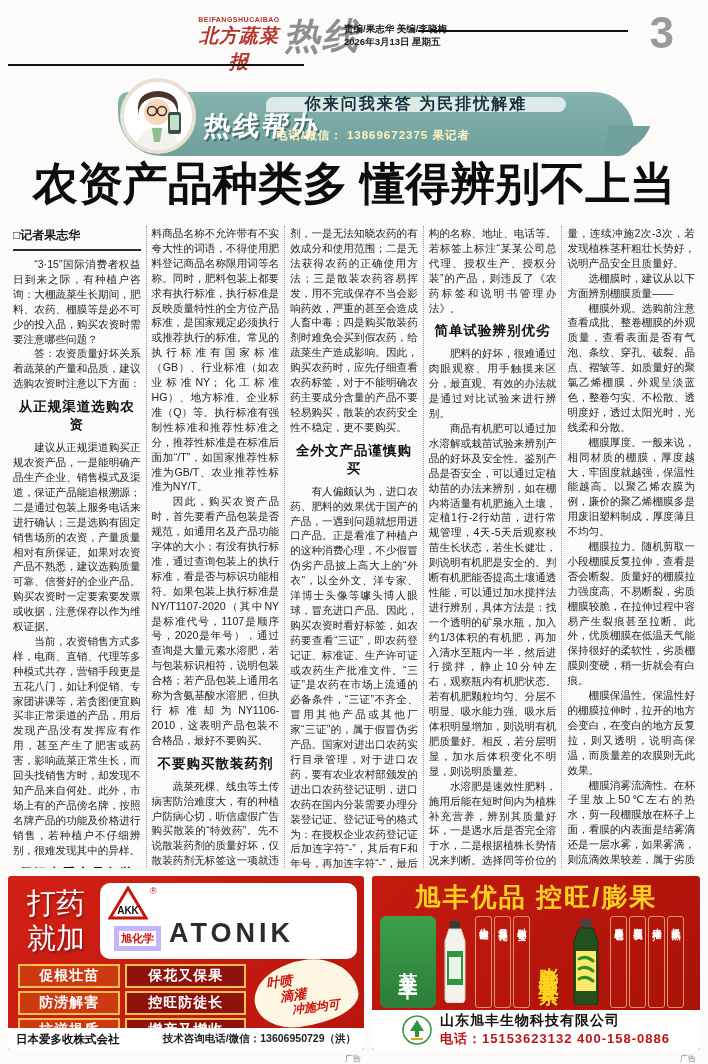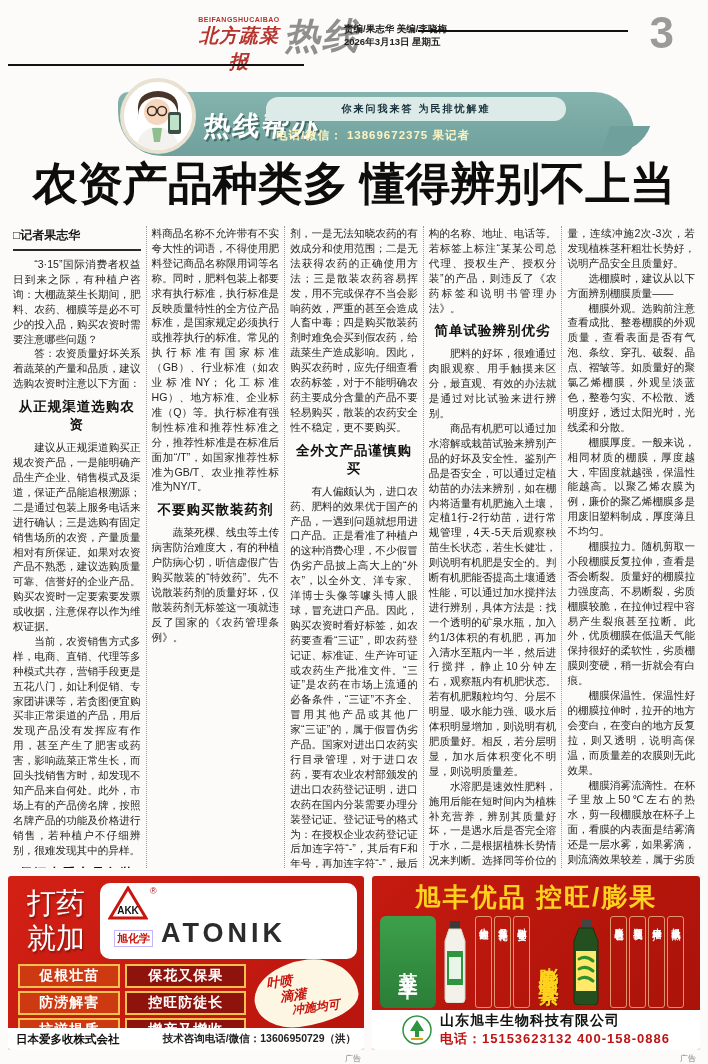--- a/index.html
+++ b/index.html
@@ -23,22 +23,22 @@
 
   
   .banner { position:absolute; left:118px; top:92px; width:516px; height:64px;
     background:linear-gradient(180deg,#85b3ae,#6fa09b); border-radius:10px 40px 16px 44px; }
   .banner-tail { position:absolute; right:-12px; bottom:4px; width:40px; height:26px;
     background:#6fa09b; border-radius:0 0 40px 6px; transform:skewX(-18deg); }
   .avatar-wrap { position:absolute; left:2px; top:-14px; width:76px; height:76px; border-radius:50%;
     background:#fff; border:4px solid #e9e1d2; overflow:hidden; }
   .banner-title { position:absolute; left:86px; top:16px; font-size:27px; font-weight:900; color:#fff;
     transform:skewX(-8deg); letter-spacing:2px; text-shadow:2px 2px 0 rgba(40,80,76,.65); }
-  .banner-slogan { position:absolute; left:148px; top:5px; width:300px; height:24px; background:#dcebe8;
-    border-radius:12px 12px 12px 2px; color:#17303a; font-weight:800; font-size:10px;
+  .banner-slogan { position:absolute; left:148px; top:5px; width:300px; height:15px; background:#dcebe8;
+    border-radius:12px 12px 12px 2px; color:#17303a; font-weight:800; font-size:16px;
     display:flex; align-items:center; justify-content:center; letter-spacing:2px; }
   .banner-contact { position:absolute; left:158px; top:36px; font-size:11.5px; font-weight:800;
     color:#fdf4c3; letter-spacing:1px; }
 
   
   .headline { position:absolute; left:0; top:154px; width:708px; text-align:center;
     font-size:45px; font-weight:900; color:#0d0d0d; letter-spacing:0px; white-space:nowrap; }
 
   
   .body-cols { position:absolute; left:8px; top:226px; width:692px; height:642px;
@@ -54,21 +54,21 @@
   .ads { position:absolute; left:8px; top:876px; width:692px; height:174px; display:flex; gap:8px; }
 
   
   .ad-left { position:relative; width:356px; height:174px; background:linear-gradient(135deg,#d32015,#b8150d); overflow:hidden; border-radius:3px; }
   .adl-slogan { position:absolute; left:8px; top:10px; width:80px; text-align:center; color:#fff; font-weight:400; font-size:29px; line-height:35px; text-shadow:1px 2px 2px rgba(0,0,0,.35); }
   .brandbox { position:absolute; left:92px; top:7px; right:7px; height:76px; background:#fff; border-radius:10px; padding:3px 8px 2px 8px; }
   .brand-row1 { display:flex; align-items:center; gap:6px; }
   .regmark { font-size:9px; color:#c01515; align-self:flex-start; margin-left:-4px; }
   .adl-brand { font-size:33px; font-weight:900; color:#c9150d; letter-spacing:3px; font-family:"Liberation Serif","DejaVu Serif",serif; }
   .brand-row2 { display:flex; align-items:baseline; gap:8px; margin-top:-2px; padding-left:6px; }
-  .subbrand { font-size:11px; color:#c9150d; font-weight:800; border:1px solid #c4b5fd; padding:0 2px; }
+  .subbrand { font-size:11px; color:#c9150d; font-weight:800; border:5px solid #c4b5fd; padding:0 2px; }
   .brand-latin { font-size:27px; font-weight:900; color:#2b2b2b; letter-spacing:4px; }
   .benefits { position:absolute; left:10px; top:88px; width:228px; display:grid; grid-template-columns:1fr 1.18fr; gap:3px 5px; }
   .benefit { border:2px solid #f2c24e; color:#fff; font-weight:900; font-size:14px; letter-spacing:1px;
     text-align:center; padding:1px 0; background:#cd3a12; white-space:nowrap; }
   .benefit.alt { background:#8d130c; }
   .apply-blob { position:absolute; right:6px; top:84px; width:104px; height:66px; background:#fdf6e3;
     border-radius:55% 45% 60% 40%/55% 60% 40% 45%; transform:rotate(-7deg);
     display:flex; flex-direction:column; justify-content:center; padding-left:14px; }
   .apply-blob span { color:#c9150d; font-weight:900; font-style:italic; font-size:13px; line-height:15px; }
   .apply-blob span:nth-child(2){ margin-left:12px; }
@@ -149,20 +149,21 @@
       <div class="byline">□记者果志华</div>
     <p class="para">“3·15”国际消费者权益日到来之际，有种植户咨询：大棚蔬菜生长期间，肥料、农药、棚膜等是必不可少的投入品，购买农资时需要注意哪些问题？</p>
         <p class="para">答：农资质量好坏关系着蔬菜的产量和品质，建议选购农资时注意以下方面：</p>
         <h3 class="subhead">从正规渠道选购农资</h3>
         <p class="para">建议从正规渠道购买正规农资产品，一是能明确产品生产企业、销售模式及渠道，保证产品能追根溯源；二是通过包装上服务电话来进行确认；三是选购有固定销售场所的农资，产量质量相对有所保证。如果对农资产品不熟悉，建议选购质量可靠、信誉好的企业产品。购买农资时一定要索要发票或收据，注意保存以作为维权证据。</p>
         <p class="para">当前，农资销售方式多样，电商、直销、代理等多种模式共存，营销手段更是五花八门，如让利促销、专家团讲课等，若贪图便宜购买非正常渠道的产品，用后发现产品没有发挥应有作用，甚至产生了肥害或药害，影响蔬菜正常生长，而回头找销售方时，却发现不知产品来自何处。此外，市场上有的产品傍名牌，按照名牌产品的功能及价格进行销售，若种植户不仔细辨别，很难发现其中的异样。</p>
         <h3 class="subhead">仔细查看产品包装</h3>
       </div>
     <div class="col">
         <p class="para cont">料商品名称不允许带有不实夸大性的词语，不得使用肥料登记商品名称限用词等名称。同时，肥料包装上都要求有执行标准，执行标准是反映质量特性的全方位产品标准，是国家规定必须执行或推荐执行的标准。常见的执行标准有国家标准（GB）、行业标准（如农业标准NY；化工标准HG）、地方标准、企业标准（Q）等。执行标准有强制性标准和推荐性标准之分，推荐性标准是在标准后面加“/T”，如国家推荐性标准为GB/T、农业推荐性标准为NY/T。</p>
+        <p class="para">因此，购买农资产品时，首先要看产品包装是否规范，如通用名及产品功能字体的大小；有没有执行标准，通过查询包装上的执行标准，看是否与标识功能相符。如果包装上执行标准是NY/T1107-2020（其中NY是标准代号，1107是顺序号，2020是年号），通过查询是大量元素水溶肥，若与包装标识相符，说明包装合格；若产品包装上通用名称为含氨基酸水溶肥，但执行标准却为NY1106-2010，这表明产品包装不合格品，最好不要购买。</p>
         <h3 class="subhead">不要购买散装药剂</h3>
         <p class="para">蔬菜死棵、线虫等土传病害防治难度大，有的种植户防病心切，听信虚假广告购买散装的“特效药”。先不说散装药剂的质量好坏，仅散装药剂无标签这一项就违反了国家的《农药管理条例》。</p>
       </div>
     <div class="col">
         <p class="para cont">剂，一是无法知晓农药的有效成分和使用范围；二是无法获得农药的正确使用方法；三是散装农药容易挥发，用不完或保存不当会影响药效，严重的甚至会造成人畜中毒；四是购买散装药剂时难免会买到假农药，给蔬菜生产造成影响。因此，购买农药时，应先仔细查看农药标签，对于不能明确农药主要成分含量的产品不要轻易购买，散装的农药安全性不稳定，更不要购买。</p>
         <h3 class="subhead">全外文产品谨慎购买</h3>
         <p class="para">有人偏颇认为，进口农药、肥料的效果优于国产的产品，一遇到问题就想用进口产品。正是看准了种植户的这种消费心理，不少假冒伪劣产品披上高大上的“外衣”，以全外文、洋专家、洋博士头像等噱头博人眼球，冒充进口产品。因此，购买农资时看好标签，如农药要查看“三证”，即农药登记证、标准证、生产许可证或农药生产批准文件。“三证”是农药在市场上流通的必备条件，“三证”不齐全、冒用其他产品或其他厂家“三证”的，属于假冒伪劣产品。国家对进出口农药实行目录管理，对于进口农药，要有农业农村部颁发的进出口农药登记证明，进口农药在国内分装需要办理分装登记证。登记证号的格式为：在授权企业农药登记证后加连字符“-”，其后有F和年号，再加连字符“-”，最后加上批准分装登记时的顺序编号。</p>
       </div>
     <div class="col">
         <p class="para cont">构的名称、地址、电话等。若标签上标注“某某公司总代理、授权生产、授权分装”的产品，则违反了《农药标签和说明书管理办法》。</p>

